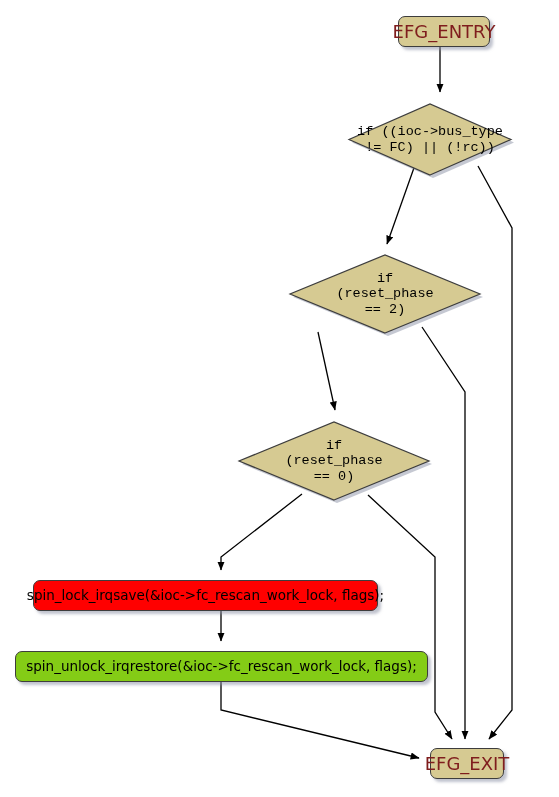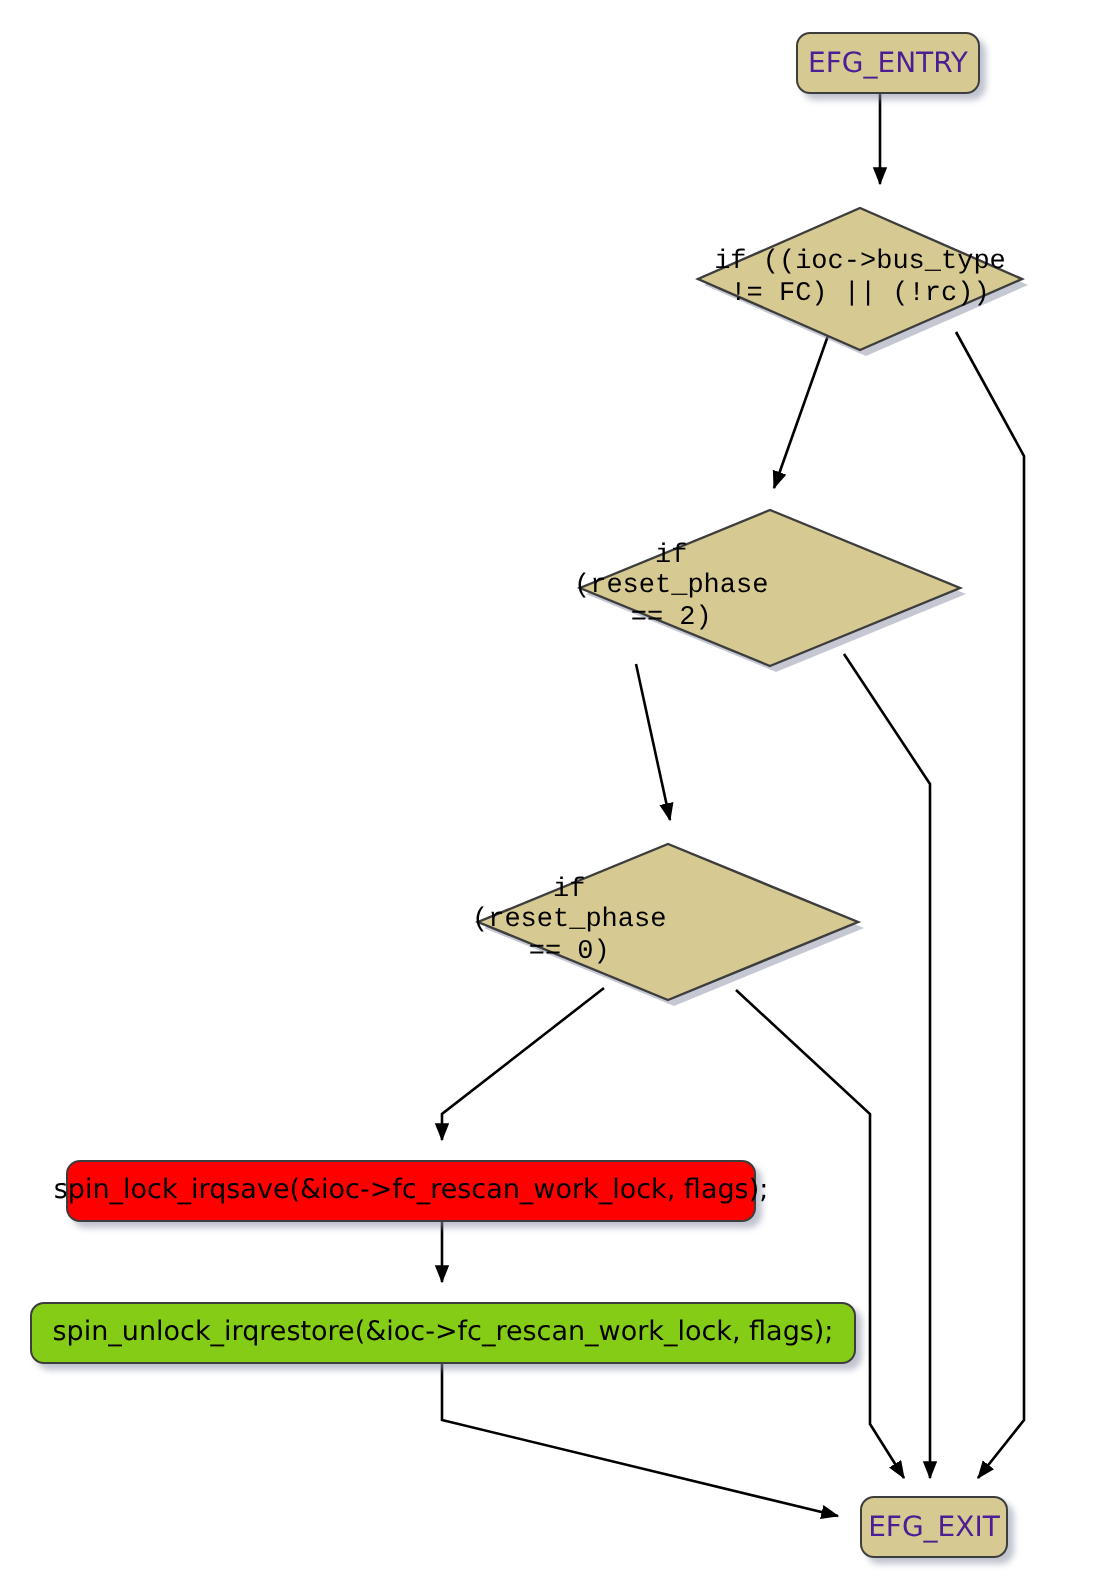--- a/index.html
+++ b/index.html
@@ -33,22 +33,22 @@
   .term-box {
     border: 1.2px solid #3D3D3D;
     border-radius: 7px;
     background: #D6CA92;
     display: flex;
     align-items: center;
     justify-content: center;
     box-shadow: 3px 3px 3px rgba(140,146,166,0.55);
   }
   .term-label {
-    font-size: 14px;
-    color: #4c1d95;
+    font-size: 18px;
+    color: #7f1d1d;
     white-space: nowrap;
     line-height: 1;
   }
   
   .stmt-box {
     border: 1.2px solid #3D3D3D;
     border-radius: 7px;
     display: flex;
     align-items: center;
     justify-content: center;
@@ -75,20 +75,21 @@
     height: 100%;
   }
   .diamond-text {
     position: absolute;
     left: 0;
     top: 0;
     width: 100%;
     height: 100%;
     display: flex;
     align-items: center;
+    justify-content: center;
     text-align: center;
     font-size: 13.5px;
     color: #000000;
     line-height: 1.16;
     pointer-events: none;
     white-space: pre-line;
   }
   .d1 .diamond-text { justify-content: center; }
 </style>
 </head>

